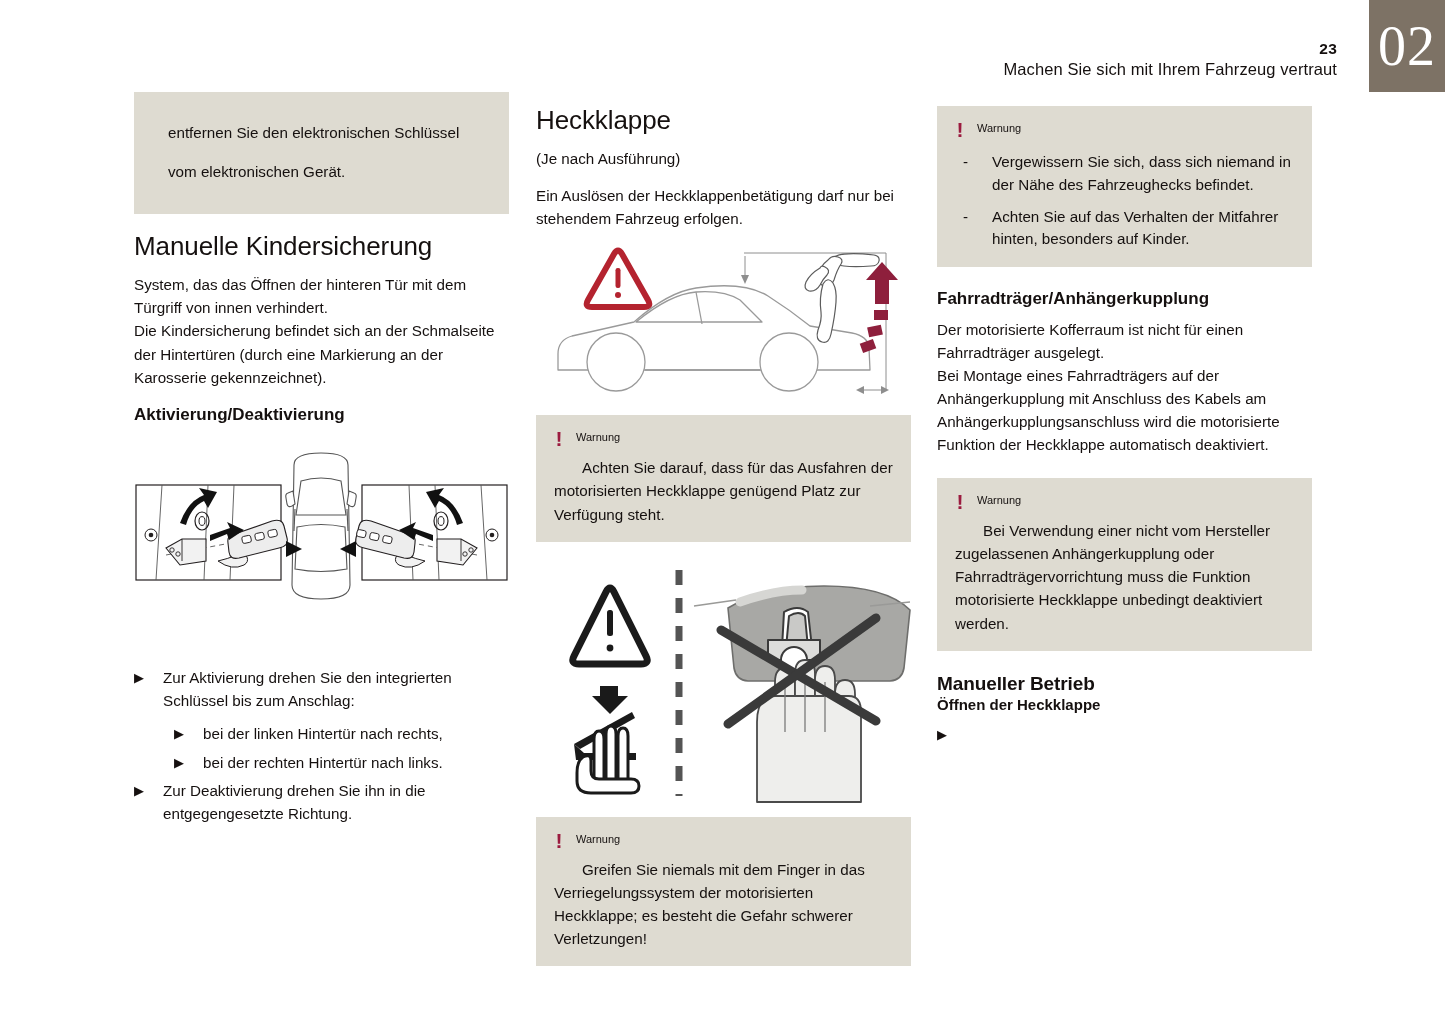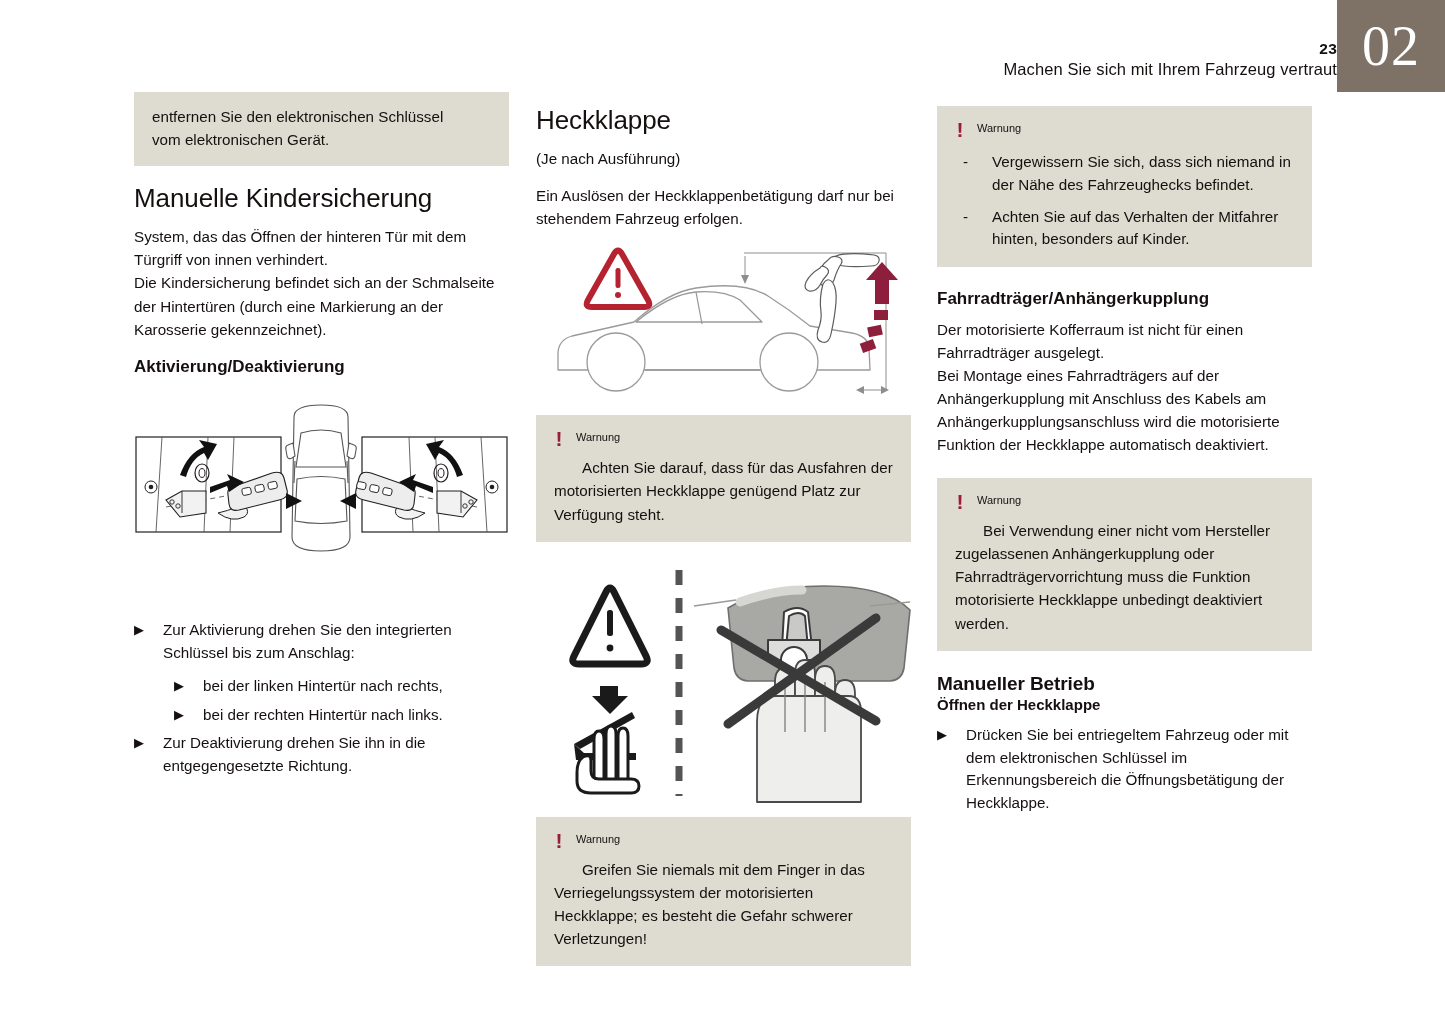--- a/index.html
+++ b/index.html
@@ -19,21 +19,21 @@
   
   #page-header {
     position: absolute;
     top: 0; left: 0;
     width: 1445px;
     height: 92px;
   }
   #chapter-badge {
     position: absolute;
     right: 0; top: 0;
-    width: 108px;
+    width: 76px;
     height: 92px;
     background: #7d7265;
     display: flex;
     align-items: center;
     justify-content: center;
   }
   #chapter-badge .num {
     font-family: "Liberation Serif", serif;
     font-size: 56px;
     color: #ffffff;
@@ -96,21 +96,21 @@
 
   
   .grey-box {
     background: #dedbd1;
     padding: 13px 16px 15px 18px;
     box-sizing: border-box;
   }
   .grey-box p {
     font-size: 15.2px;
     line-height: 1.52;
-    margin: 0;
+    margin: 16px;
   }
 
   
   .warning-box {
     background: #dedbd1;
     padding: 14px 16px 16px 18px;
     box-sizing: border-box;
     position: relative;
   }
   .warning-head {
@@ -465,16 +465,15 @@
     </div>
     <p class="wtext">Bei Verwendung einer nicht vom Hersteller zugelassenen Anhängerkupplung oder Fahrradträgervorrichtung muss die Funktion motorisierte Heckklappe unbedingt deaktiviert werden.</p>
   </div>
 
   <h1 class="h1" style="font-size:19px;font-weight:bold;margin:22px 0 2px 0;">Manueller Betrieb</h1>
   <h3 class="h3" style="margin-top:2px;">Öffnen der Heckklappe</h3>
 
   <ul class="arrowlist" style="margin-top:10px;">
     <li>
       <span class="abullet">▶</span>
-      <span>Drücken Sie bei entriegeltem Fahrzeug oder mit dem elektronischen Schlüssel im Erkennungsbereich die Öffnungsbetätigung der Heckklappe.</span>
     </li>
   </ul>
 </div>
 
 </body></html>

